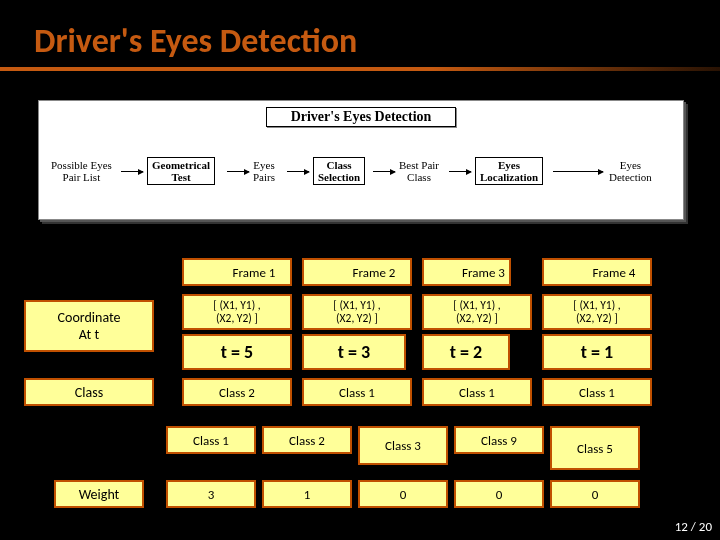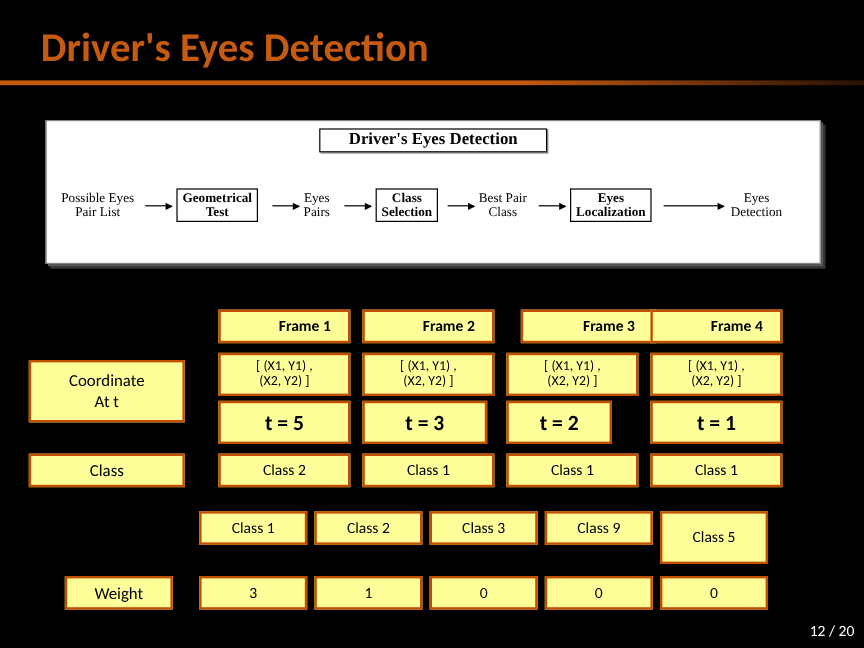--- a/index.html
+++ b/index.html
@@ -81,21 +81,21 @@
     position: absolute;
     background: #ffff99;
     border: 2px solid #c05000;
     text-align: center;
     color: #000;
     display: flex;
     align-items: center;
     justify-content: center;
     font-size: 13px;
   }
-  .hdr { font-weight: 700; padding-left: 34px; }
+  .hdr { font-weight: 400; padding-left: 34px; }
   .coord-txt { font-size: 11.5px; line-height: 1.15; }
   .tval { font-weight: 700; font-size: 18px; }
   .side { background: #ffff99; font-size: 14px; }
 
   .page-num {
     position: absolute;
     right: 8px; bottom: 6px;
     color: #fff;
     font-size: 13px;
   }
@@ -133,21 +133,21 @@
 Detection</div>
   </div>
 </div>
 
 <div class="cell side" style="left:24px; top:300px; width:130px; height:52px; white-space:pre;">Coordinate
 At t</div>
 <div class="cell side" style="left:24px; top:378px; width:130px; height:28px;">Class</div>
 
 <div class="cell hdr" style="left:182px; top:258px; width:110px; height:28px;">Frame 1</div>
 <div class="cell hdr" style="left:302px; top:258px; width:110px; height:28px;">Frame 2</div>
-<div class="cell hdr" style="left:434px; top:258px; width:113px; height:28px;">Frame 3</div>
+<div class="cell hdr" style="left:422px; top:258px; width:89px; height:28px;">Frame 3</div>
 <div class="cell hdr" style="left:542px; top:258px; width:110px; height:28px;">Frame 4</div>
 
 <div class="cell coord-txt" style="left:182px; top:294px; width:110px; height:36px; white-space:pre;">[ (X1, Y1) ,
 (X2, Y2) ]</div>
 <div class="cell coord-txt" style="left:302px; top:294px; width:110px; height:36px; white-space:pre;">[ (X1, Y1) ,
 (X2, Y2) ]</div>
 <div class="cell coord-txt" style="left:422px; top:294px; width:110px; height:36px; white-space:pre;">[ (X1, Y1) ,
 (X2, Y2) ]</div>
 <div class="cell coord-txt" style="left:542px; top:294px; width:110px; height:36px; white-space:pre;">[ (X1, Y1) ,
 (X2, Y2) ]</div>
@@ -159,21 +159,21 @@
 
 <div class="cell" style="left:182px; top:378px; width:110px; height:28px;">Class 2</div>
 <div class="cell" style="left:302px; top:378px; width:110px; height:28px;">Class 1</div>
 <div class="cell" style="left:422px; top:378px; width:110px; height:28px;">Class 1</div>
 <div class="cell" style="left:542px; top:378px; width:110px; height:28px;">Class 1</div>
 
 <div class="cell side" style="left:54px; top:480px; width:90px; height:28px;">Weight</div>
 
 <div class="cell" style="left:166px; top:426px; width:90px; height:28px;">Class 1</div>
 <div class="cell" style="left:262px; top:426px; width:90px; height:28px;">Class 2</div>
-<div class="cell" style="left:358px; top:426px; width:90px; height:28px;">Class 3</div>
+<div class="cell" style="left:358px; top:426px; width:90px; height:39px;">Class 3</div>
 <div class="cell" style="left:454px; top:426px; width:90px; height:28px;">Class 9</div>
 <div class="cell" style="left:550px; top:426px; width:90px; height:44px;">Class 5</div>
 
 <div class="cell" style="left:166px; top:480px; width:90px; height:28px;">3</div>
 <div class="cell" style="left:262px; top:480px; width:90px; height:28px;">1</div>
 <div class="cell" style="left:358px; top:480px; width:90px; height:28px;">0</div>
 <div class="cell" style="left:454px; top:480px; width:90px; height:28px;">0</div>
 <div class="cell" style="left:550px; top:480px; width:90px; height:28px;">0</div>
 
 <div class="page-num">12 / 20</div>

